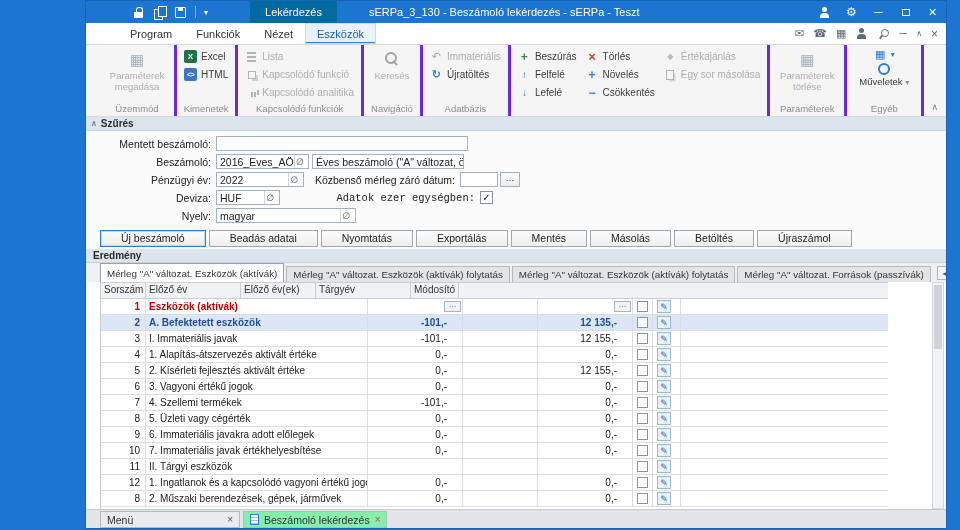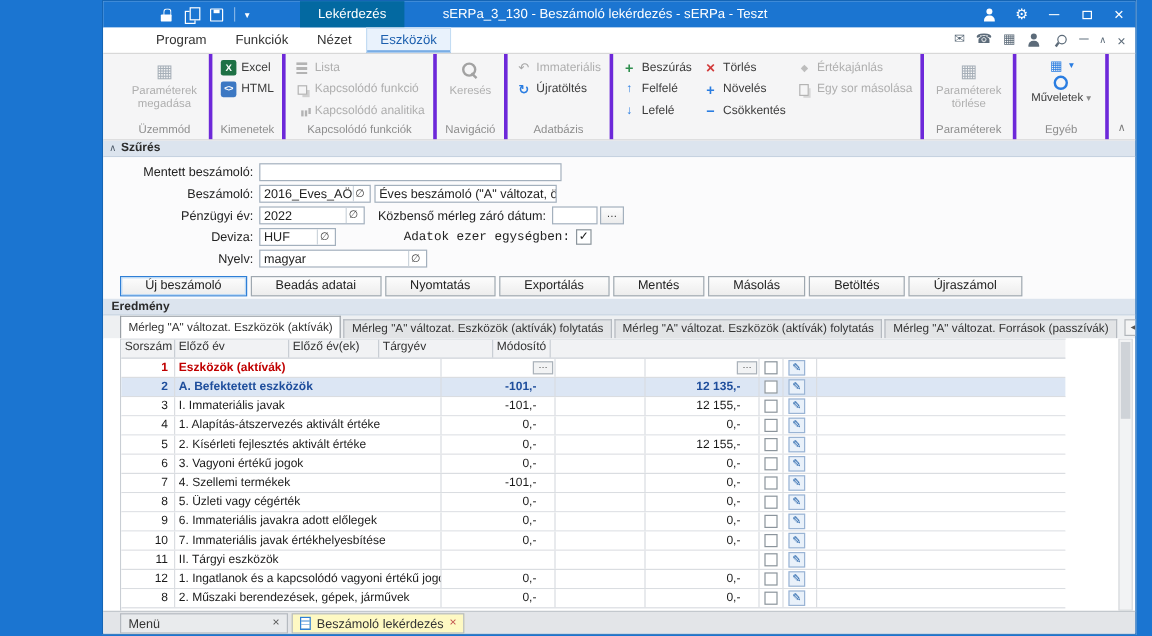--- a/index.html
+++ b/index.html
@@ -128,21 +128,21 @@
   .dotsbtn::before{content:"…";font-size:8px;color:#444;margin-top:-4px;font-weight:normal;}
   .cb{width:11px;height:11px;border:1px solid #8b949c;background:#fff;display:inline-block;}
   .pencil{width:14px;height:13px;border:1px solid #9ab4d4;background:#e9f1fa;display:flex;align-items:center;justify-content:center;margin-left:1px;}
   .pencil::before{content:"✎";font-size:9px;color:#1f5fa8;}
   .vscroll{flex:0 0 12px;background:#f2f3f4;border:1px solid #d6d9dc;}
   .vscroll::before{content:"";display:block;margin:2px 1px;height:64px;background:#cfd3d8;}
 
   
   .bottombar{flex:0 0 19px;background:#e3e5e8;border-top:1px solid #c3c8cd;display:flex;align-items:flex-start;padding-left:14px;}
   .btab{height:17px;margin-top:1px;display:flex;align-items:center;gap:5px;padding:0 6px;font-size:10.5px;border:1px solid #b5bac0;background:#e9ebed;color:#333;margin-right:3px;min-width:140px;}
-  .btab.active{background:#fef9c3;}
+  .btab.active{background:#86efac;}
   .btab .lbl{flex:1;overflow:hidden;white-space:nowrap;}
   .tabx{font-size:10px;color:#555;}
   .btab.active .tabx{color:#c0504d;}
   .formic{width:9px;height:11px;border:1px solid #2f7fd6;background:repeating-linear-gradient(to bottom,#fff 0 2px,#9cc3ea 2px 3px);flex:0 0 9px;}
 </style>
 </head>
 <body>
 
 <div class="window">
 

